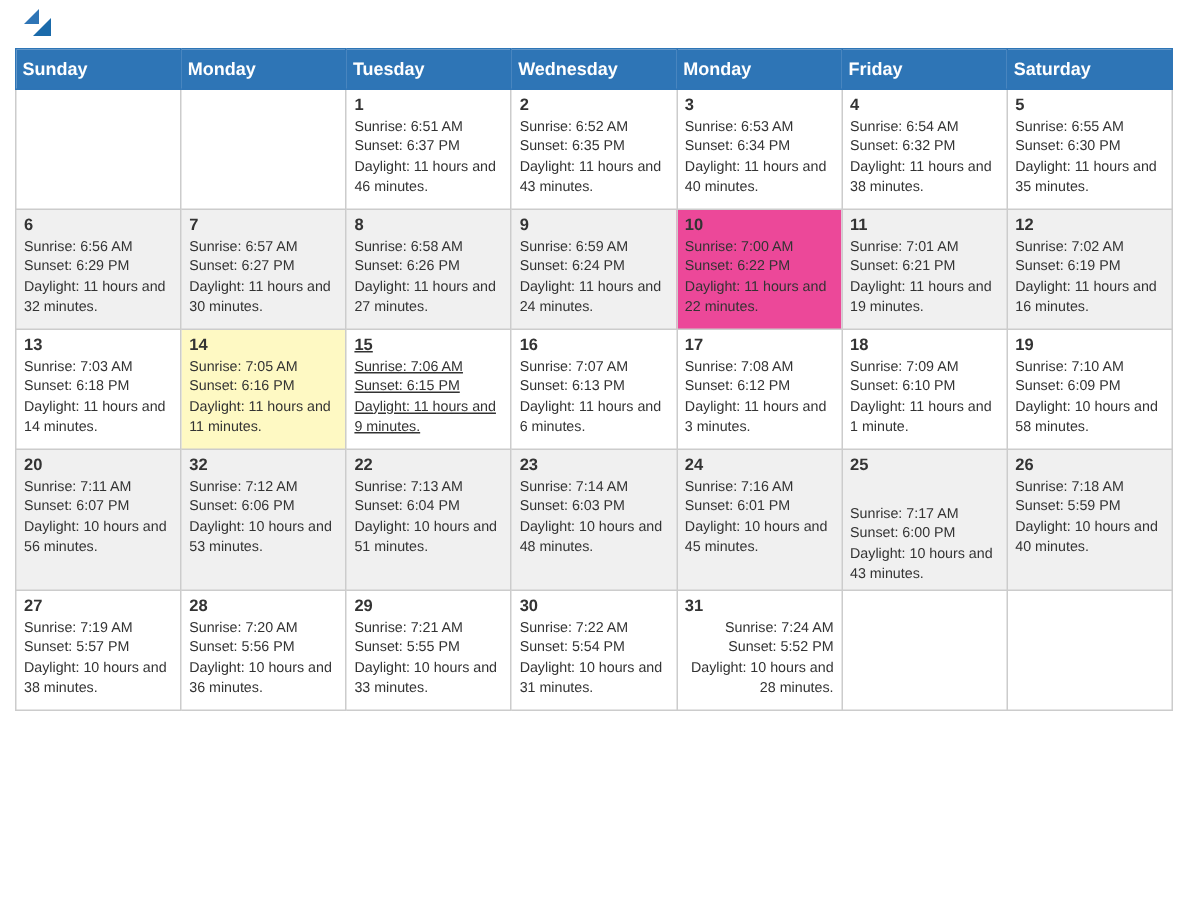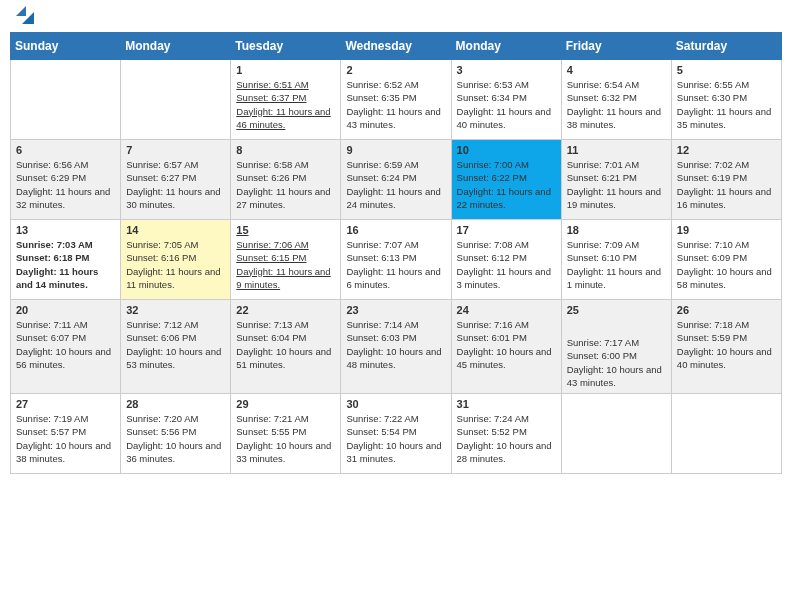--- a/index.html
+++ b/index.html
@@ -125,21 +125,21 @@
         <th>Friday</th>
         <th>Saturday</th>
       </tr>
   </thead>
   <tbody id="calendar-body">
   <tr>
         <td class="empty-cell"></td>
         <td class="empty-cell"></td>
         <td style="background-color: rgb(255, 255, 255);">
           <span class="day-number">1</span>
-          <div class="cell-content" style="white-space: pre-line; text-decoration: underline;">Sunrise: 6:51 AM
+          <div class="cell-content" style="white-space: pre-line;">Sunrise: 6:51 AM
 Sunset: 6:37 PM
 Daylight: 11 hours and 46 minutes.</div>
         </td>
         <td style="background-color: rgb(255, 255, 255);">
           <span class="day-number">2</span>
           <div class="cell-content" style="white-space: pre-line;">Sunrise: 6:52 AM
 Sunset: 6:35 PM
 Daylight: 11 hours and 43 minutes.</div>
         </td>
         <td style="background-color: rgb(255, 255, 255);">
@@ -179,21 +179,21 @@
           <div class="cell-content" style="white-space: pre-line;">Sunrise: 6:58 AM
 Sunset: 6:26 PM
 Daylight: 11 hours and 27 minutes.</div>
         </td>
         <td style="background-color: rgb(240, 240, 240);">
           <span class="day-number">9</span>
           <div class="cell-content" style="white-space: pre-line;">Sunrise: 6:59 AM
 Sunset: 6:24 PM
 Daylight: 11 hours and 24 minutes.</div>
         </td>
-        <td style="background-color: #0ea5e9; margin-left: 40px;">
+        <td style="background-color: #ec4899; margin-left: 40px;">
           <span class="day-number">10</span>
           <div class="cell-content" style="white-space: pre-line;">Sunrise: 7:00 AM
 Sunset: 6:22 PM
 Daylight: 11 hours and 22 minutes.</div>
         </td>
         <td style="background-color: rgb(240, 240, 240);">
           <span class="day-number">11</span>
           <div class="cell-content" style="white-space: pre-line;">Sunrise: 7:01 AM
 Sunset: 6:21 PM
 Daylight: 11 hours and 19 minutes.</div>
@@ -201,21 +201,21 @@
         <td style="background-color: rgb(240, 240, 240);">
           <span class="day-number">12</span>
           <div class="cell-content" style="white-space: pre-line;">Sunrise: 7:02 AM
 Sunset: 6:19 PM
 Daylight: 11 hours and 16 minutes.</div>
         </td>
       </tr>
       <tr>
         <td style="background-color: rgb(255, 255, 255);">
           <span class="day-number">13</span>
-          <div class="cell-content" style="white-space: pre-line; font-weight: bold;">Sunrise: 7:03 AM
+          <div class="cell-content" style="white-space: pre-line;">Sunrise: 7:03 AM
 Sunset: 6:18 PM
 Daylight: 11 hours and 14 minutes.</div>
         </td>
         <td style="background-color: #fef9c3;">
           <span class="day-number">14</span>
           <div class="cell-content" style="white-space: pre-line;">Sunrise: 7:05 AM
 Sunset: 6:16 PM
 Daylight: 11 hours and 11 minutes.</div>
         </td>
         <td style="background-color: rgb(255, 255, 255); text-decoration: underline;">
@@ -313,21 +313,21 @@
 Daylight: 10 hours and 33 minutes.</div>
         </td>
         <td style="background-color: rgb(255, 255, 255);">
           <span class="day-number">30</span>
           <div class="cell-content" style="white-space: pre-line;">Sunrise: 7:22 AM
 Sunset: 5:54 PM
 Daylight: 10 hours and 31 minutes.</div>
         </td>
         <td style="background-color: rgb(255, 255, 255);">
           <span class="day-number">31</span>
-          <div class="cell-content" style="white-space: pre-line;">Sunrise: 7:24 AM
+          <div class="cell-content" style="white-space: pre-line; text-align: right;">Sunrise: 7:24 AM
 Sunset: 5:52 PM
 Daylight: 10 hours and 28 minutes.</div>
         </td>
         <td class="empty-cell"></td>
         <td class="empty-cell"></td>
       </tr>
     </tbody>
 </table>
 
 </body></html>

